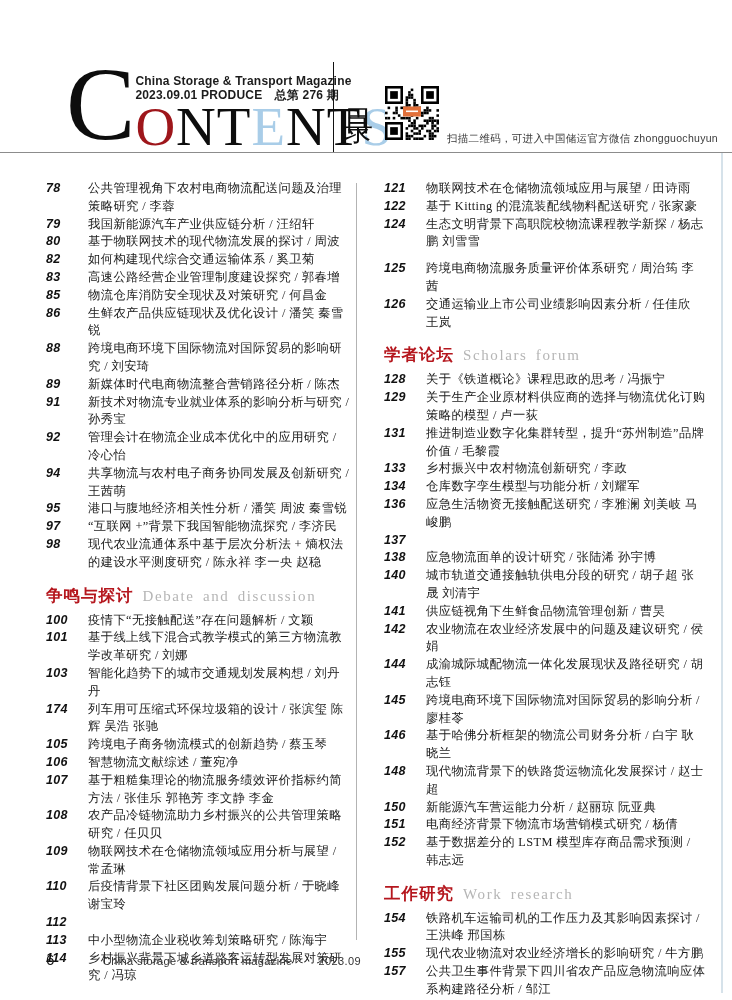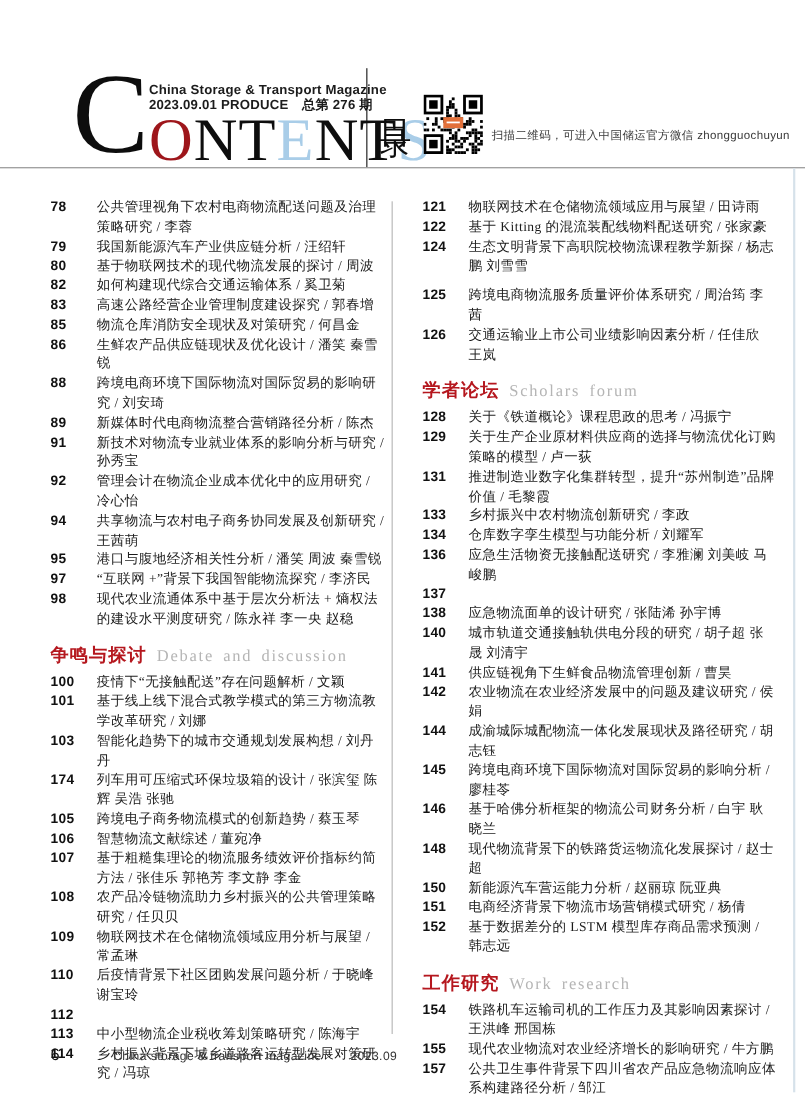--- a/index.html
+++ b/index.html
@@ -24,30 +24,30 @@
   }
   .vsep{position:absolute;left:333px;top:62px;width:1px;height:90px;background:#111;}
   .mulu{
     position:absolute;left:344px;top:86px;
     writing-mode:vertical-rl;text-orientation:upright;
     font-size:29px;letter-spacing:8px;color:#0d0d0d;line-height:1;
     font-family:"Liberation Sans","DejaVu Sans",sans-serif;
   }
   .qr{position:absolute;left:385px;top:86px;width:54px;height:54px;}
   .qr svg{display:block;}
-  .qr-caption{position:absolute;left:447px;top:116px;font-size:10.5px;color:#3a3a3a;letter-spacing:0.3px;white-space:nowrap;}
+  .qr-caption{position:absolute;left:447px;top:132px;font-size:10.5px;color:#3a3a3a;letter-spacing:0.3px;white-space:nowrap;}
   
   .columns{position:absolute;left:0;top:180px;width:732px;}
   .col{position:absolute;top:0;}
   .col-left{left:46px;width:306px;}
   .col-right{left:384px;width:322px;}
   .mid-rule{position:absolute;left:356px;top:183px;width:1px;height:757px;background:#b3b3b3;}
   .right-rule{position:absolute;left:721px;top:153px;width:2px;height:840px;background:#d6e2ea;}
   .entry{display:flex;align-items:flex-start;font-size:12.3px;line-height:17.8px;}
-  .entry .num{flex:0 0 42px;font-weight:bold;font-size:12.5px;letter-spacing:0.3px;color:#111;}
+  .entry .num{flex:0 0 42px;font-weight:bold;font-size:12.5px;letter-spacing:0.3px;color:#111;font-style:italic;}
   .entry .txt{flex:1;letter-spacing:0.4px;color:#1a1a1a;font-family:Liberation Serif, serif;}
   .entry.gap{margin-top:9px;}
   .section-heading{margin:13px 0 5px 0;display:flex;align-items:baseline;white-space:nowrap;}
   .section-heading .cn{font-size:16.5px;font-weight:bold;color:var(--accent-red,#b5171e);letter-spacing:1px;}
   .section-heading .en{
     font-family:"Liberation Serif","DejaVu Serif",serif;
     font-size:15px;color:#b5b5b5;margin-left:9px;letter-spacing:1.6px;word-spacing:3px;
   }
   
   .footer{position:absolute;left:46px;top:951px;display:flex;align-items:baseline;font-size:11px;color:#333;}

